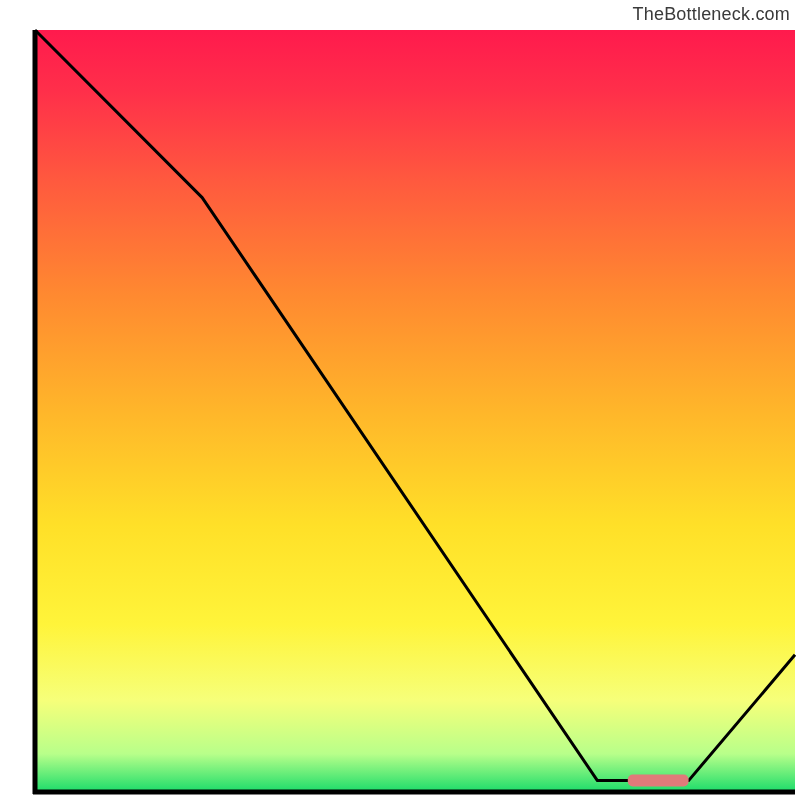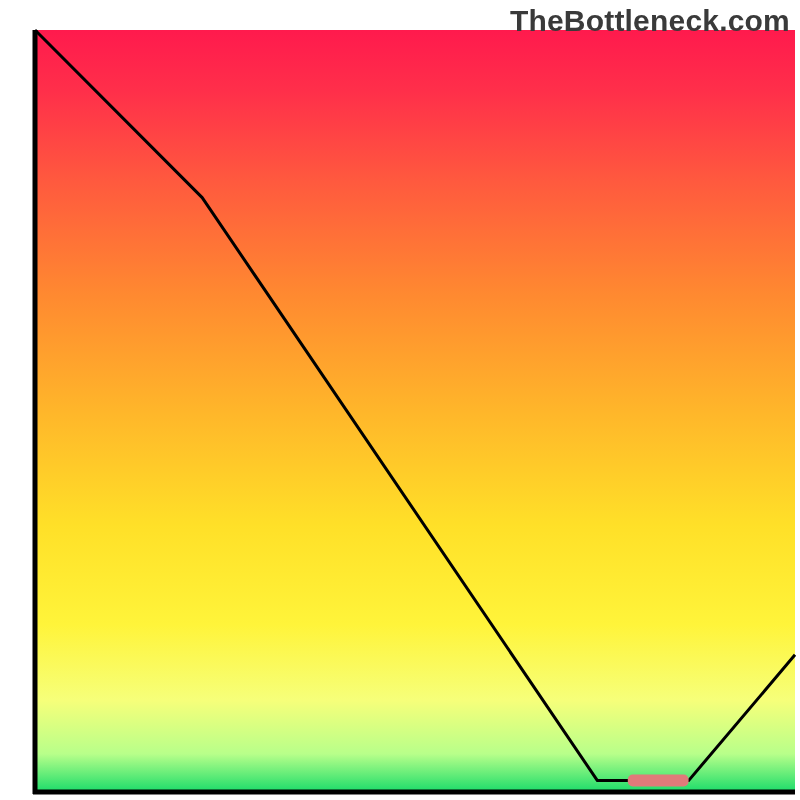--- a/index.html
+++ b/index.html
@@ -12,22 +12,22 @@
   }
   .container {
     position: relative;
     width: 800px;
     height: 800px;
   }
   .watermark {
     position: absolute;
     top: 4px;
     right: 10px;
-    font-size: 30px;
-    font-weight: 700;
+    font-size: 18px;
+    font-weight: 400;
     color: #3a3a3a;
     letter-spacing: 0.2px;
     z-index: 10;
   }
   svg.plot {
     position: absolute;
     left: 0;
     top: 0;
     width: 800px;
     height: 800px;

